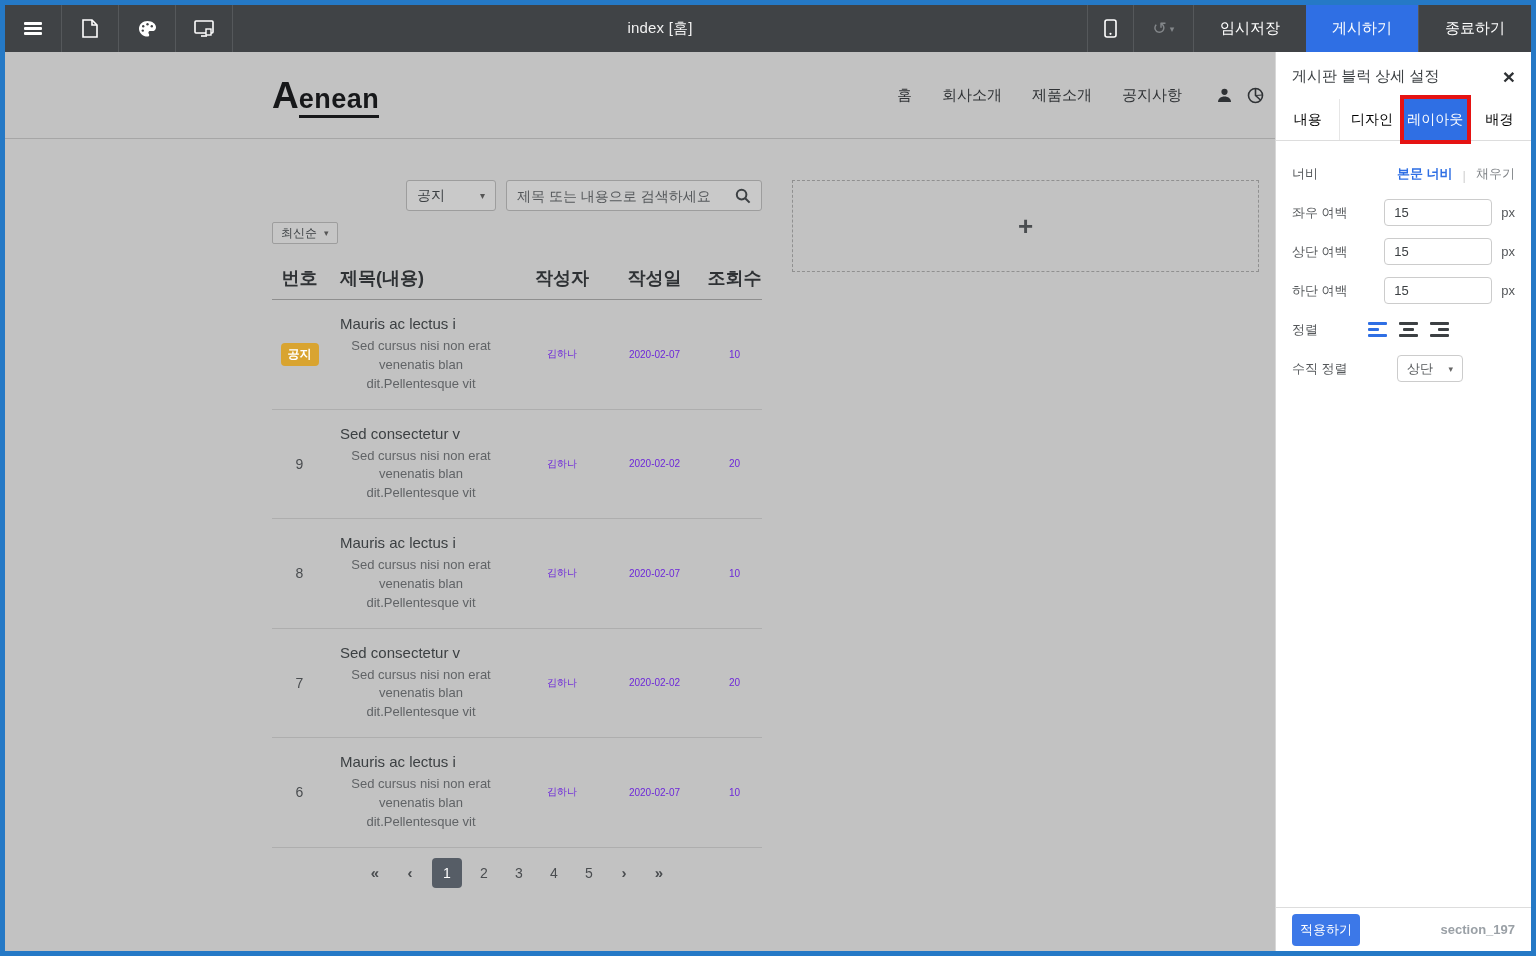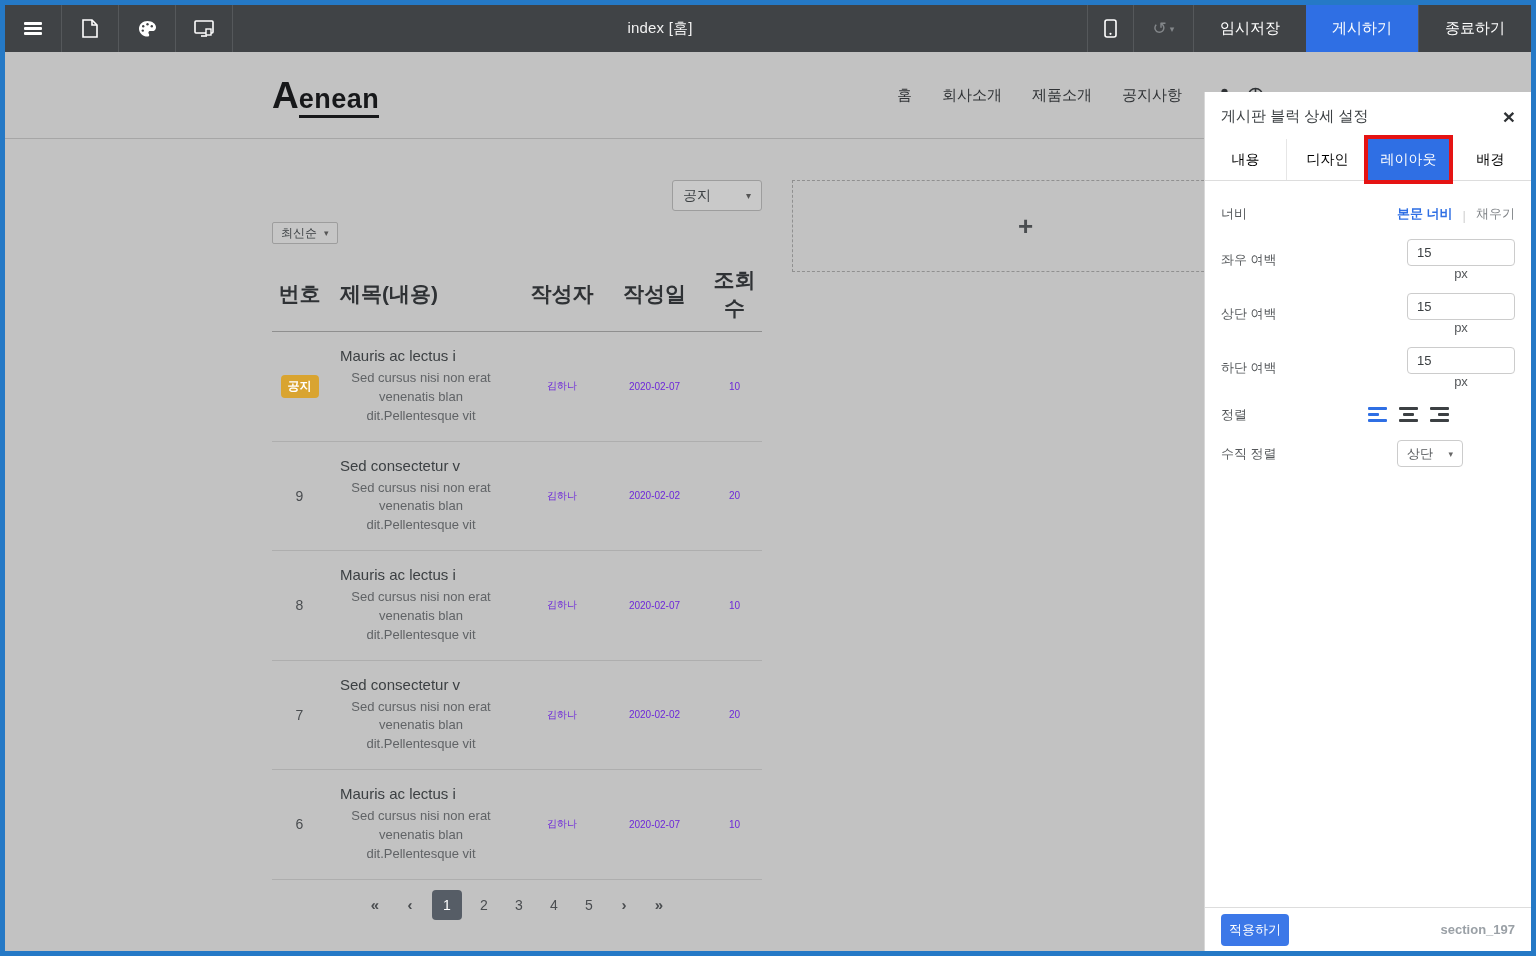--- a/index.html
+++ b/index.html
@@ -36,21 +36,21 @@
   .search-row { display:flex; justify-content:flex-end; gap:10px; }
   .sel { width:90px; height:31px; background:#c9c9c9; border:1px solid #9d9d9d; border-radius:3px; display:flex; align-items:center; justify-content:space-between; padding:0 10px; font-size:14px; color:#3c4043; cursor:pointer; }
   .sel .caret { font-size:10px; color:#555; }
   .search-box { width:256px; height:31px; border:1px solid #9d9d9d; border-radius:3px; background:#c9c9c9; display:flex; align-items:center; padding:0 10px; }
   .search-box input { flex:1; border:none; outline:none; background:transparent; font-size:14px; color:#3c4043; }
   .search-box input::placeholder { color:#55585b; }
   .sort-row { display:flex; margin-top:11px; }
   .sort { height:22px; border:1px solid #9d9d9d; border-radius:2px; display:flex; align-items:center; gap:7px; padding:0 8px; font-size:12px; color:#3c4043; cursor:pointer; background:#c6c6c6; }
   .sort .caret { font-size:9px; color:#555; }
 
-  .thead { display:flex; align-items:center; margin-top:13px; padding:9px 0; border-bottom:1px solid #8f8f8f; font-size:21px; font-weight:bold; color:#2f3235; }
+  .thead { display:flex; align-items:center; margin-top:13px; padding:9px 0; border-bottom:1px solid #8f8f8f; font-size:18px; font-weight:bold; color:#2f3235; }
   .c-no { width:55px; text-align:center; }
   .c-title { width:195px; padding-left:13px; }
   .c-author { width:80px; text-align:center; }
   .c-date { width:105px; text-align:center; }
   .c-views { width:55px; text-align:center; }
   .trow { display:flex; align-items:center; padding:15px 0; border-bottom:1px solid #aeaeae; cursor:pointer; }
   .trow .title { font-size:15px; color:#3c4043; margin-bottom:5px; }
   .trow .excerpt { font-size:13px; line-height:1.45; color:#606366; width:162px;text-align:center; }
   .trow .c-no { font-size:14px; color:#4a4d50; }
   .trow .c-author, .trow .c-date, .trow .c-views { font-size:10px; color:#6d28d9; }
@@ -59,37 +59,37 @@
   .pagination { display:flex; align-items:center; justify-content:center; gap:9px; margin-top:10px; }
   .pg { min-width:26px; height:30px; display:flex; align-items:center; justify-content:center; font-size:14px; color:#4a4d50; cursor:pointer; border-radius:4px; }
   .pg.arrow { font-size:15px; font-weight:bold; color:#4a4d50; }
   .pg.active { background:#565d66; color:#fff; width:30px; }
 
   
   .placeholder { position:absolute; left:787px; top:128px; width:467px; height:92px; border:1px dashed #909090; display:flex; align-items:center; justify-content:center; cursor:pointer; }
   .placeholder .plus { font-size:26px; font-weight:bold; color:#4a4d50; }
 
   
-  .panel { position:absolute; right:0; top:47px; width:327px; bottom:0; background:#fff; border-left:1px solid #d8d8d8; z-index:20;margin-top:40px; }
+  .panel { position:absolute; right:0; top:47px; width:256px; bottom:0; background:#fff; border-left:1px solid #d8d8d8; z-index:20; }
   .panel-head { display:flex; align-items:center; justify-content:space-between; padding:14px 16px 12px 16px; }
   .panel-title { font-size:15px; color:#3c4043; }
   .close-x { font-size:21px; font-weight:bold; color:#2f3235; cursor:pointer; line-height:1; }
   .tabs { display:flex; border-bottom:1px solid #ddd; height:42px; }
   .tab { flex:1; display:flex; align-items:center; justify-content:center; font-size:14px; color:#000000; border-left:1px solid #e6e6e6; cursor:pointer; position:relative; }
   .tab:first-child { border-left:none; }
   .tab.active { background:#2f6fe4; color:#fff; border-left:none; }
   .tab.hl { box-shadow:0 0 0 4px #e51313; z-index:2; }
   .panel-body { padding:19px 16px; }
   .f-row { display:flex; align-items:center; justify-content:space-between; margin-bottom:12px; min-height:27px; }
   .f-label { font-size:13px; color:#55585b; }
   .seg { display:flex; align-items:flex-end; gap:10px; font-size:13px; }
   .seg .opt-on { color:#2f6fe4; font-weight:bold; cursor:pointer; }
   .seg .sep { color:#d0d0d0; }
   .seg .opt-off { color:#808488; cursor:pointer; }
-  .num-wrap { display:flex; align-items:center; gap:0;flex-direction:column; }
+  .num-wrap { display:flex; align-items:center; gap:9px; }
   .num-input { width:108px; height:27px; border:1px solid #ccc; border-radius:4px; padding:0 9px; font-size:13px; color:#3c4043; outline:none; background:#fff; }
   .unit { font-size:13px; color:#55585b; }
   .align-group { display:flex; align-items:center; gap:12px; }
   .al-icon { width:19px; height:15px; display:flex; flex-direction:column; justify-content:space-between; cursor:pointer; }
   .al-icon i { display:block; height:2.6px; background:#3c4043; border-radius:1px; }
   .al-icon.on i { background:#2f6fe4; }
   .al-left i:nth-child(2) { width:60%; align-self:flex-start; }
   .al-center i:nth-child(2) { width:60%; align-self:center; }
   .al-right i:nth-child(2) { width:60%; align-self:flex-end; }
   .al-icon i:nth-child(1), .al-icon i:nth-child(3) { width:100%; }
@@ -190,20 +190,29 @@
       </div>
     </div>
   </div>
 
   <div class="board">
     <div class="search-row">
       <div class="sel">
         <span>공지</span>
         <span class="caret">▾</span>
       </div>
+      <div class="search-box">
+        <input type="text" placeholder="제목 또는 내용으로 검색하세요" style="">
+        <span>
+          <svg width="16" height="16" viewBox="0 0 16 16">
+              <circle cx="6.6" cy="6.6" r="4.8" fill="none" stroke="#3c4043" stroke-width="2"></circle>
+              <path d="M10.2 10.2 L14.6 14.6" stroke="#3c4043" stroke-width="2"></path>
+            </svg>
+        </span>
+      </div>
     </div>
     <div class="sort-row">
       <div class="sort">
         <span>최신순</span>
         <span class="caret">▾</span>
       </div>
     </div>
 
     <div class="thead">
       <div class="c-no">번호</div>

